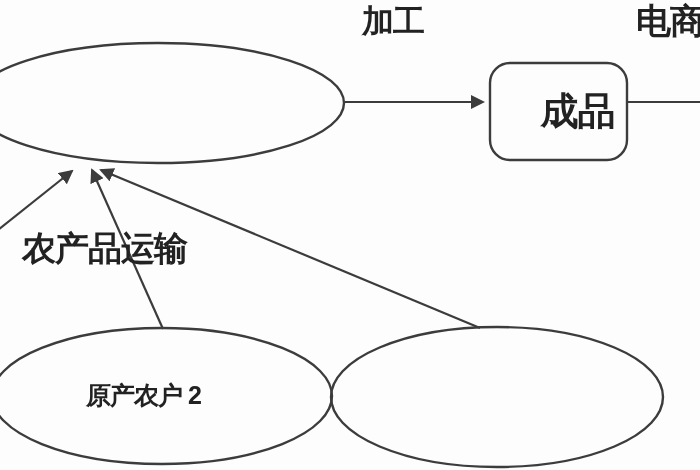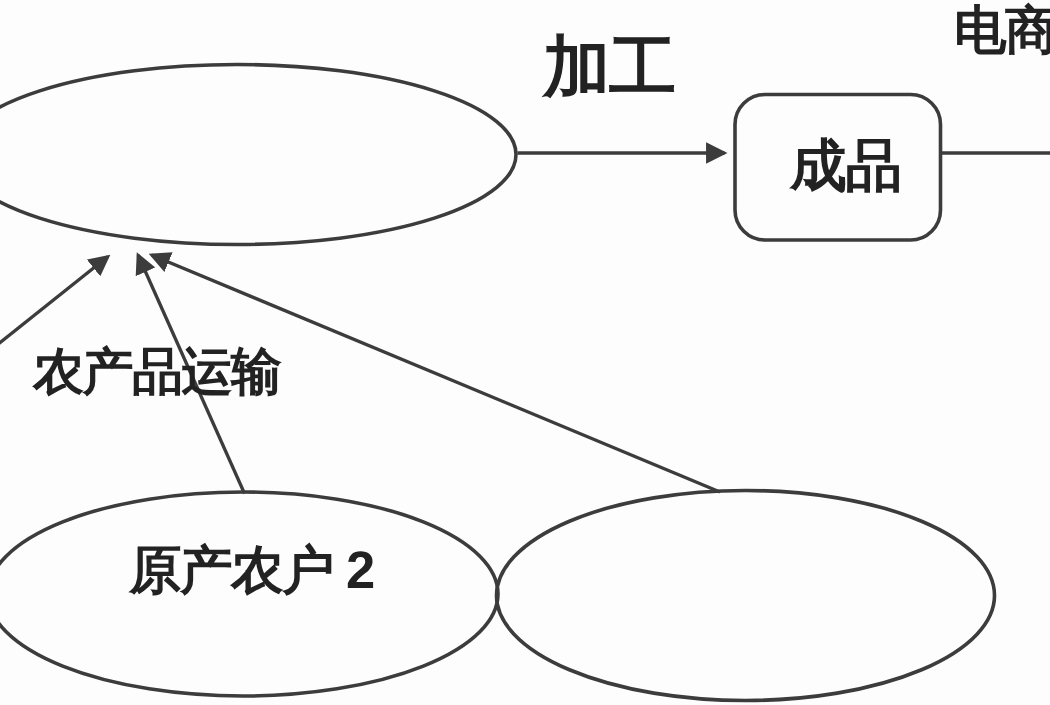--- a/index.html
+++ b/index.html
@@ -26,28 +26,28 @@
     stroke:var(--stroke);stroke-width:2.2;
   }
   .diagram-svg marker path{fill:var(--stroke);}
   .label{
     position:absolute;color:var(--text);
     font-weight:600;white-space:nowrap;line-height:1.1;
     letter-spacing:-1px;
   }
   .lbl-main-ellipse{left:8px;top:82px;font-size:36px;}
   .lbl-product{
-    left:490px;top:63px;width:147px;height:97px;
+    left:504px;top:63px;width:147px;height:97px;
     display:flex;align-items:center;justify-content:center;
     font-size:38px;
   }
-  .lbl-processing{left:362px;top:20px;font-size:45px;}
+  .lbl-processing{left:362px;top:4px;font-size:32px;}
   .lbl-ecommerce{left:636px;top:2px;font-size:35px;}
   .lbl-transport{left:22px;top:230px;font-size:34px;}
-  .lbl-farmer2{left:86px;top:362px;font-size:35px;}
+  .lbl-farmer2{left:86px;top:382px;font-size:25px;}
   .lbl-farmer3{left:428px;top:366px;font-size:34px;}
 </style>
 </head>
 <body>
 
 <div class="stage">
 
   <svg class="diagram-svg" width="700" height="470" viewBox="0 0 700 470">
     <defs>
       <marker id="arrow" viewBox="0 0 10 10" refX="8.6" refY="5" markerWidth="6.5" markerHeight="6.5" orient="auto-start-reverse">

